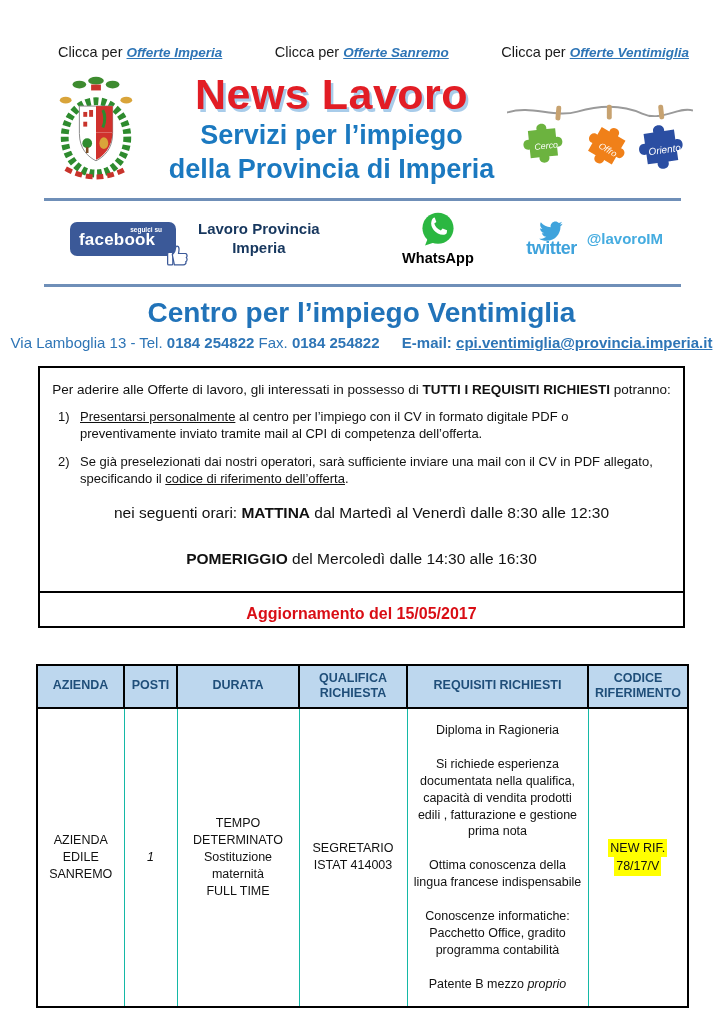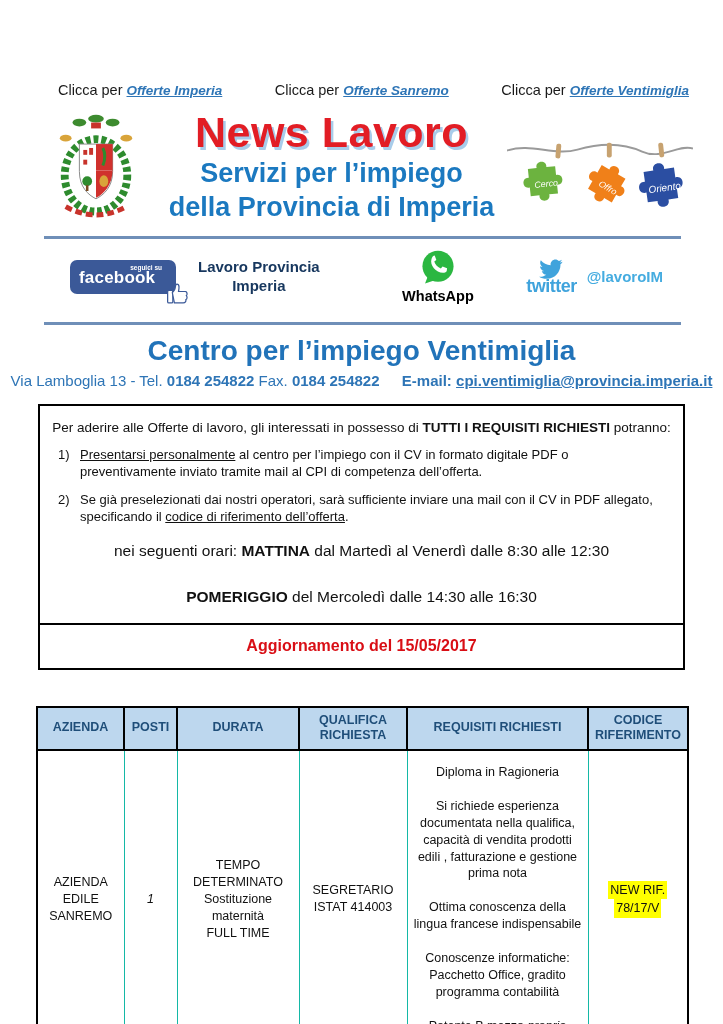--- a/index.html
+++ b/index.html
@@ -2,21 +2,21 @@
 <html><head>
 <meta charset="utf-8">
 <style>
   html,body{margin:0;padding:0;background:#e9e9e9;}
   .page{
     width:723px;height:1024px;margin:0 auto;background:#ffffff;
     position:relative;overflow:hidden;
     font-family:"Liberation Sans",sans-serif;color:#111;
   }
   
-  .top-links{display:flex;justify-content:space-between;padding:44px 34px 0 58px;font-size:14.5px;margin-top:38px;}
+  .top-links{display:flex;justify-content:space-between;padding:44px 34px 0 58px;font-size:14.5px;}
   .top-link .pre{color:#1a1a1a;}
   .top-link a,.top-link .lnk{color:#2E75B6;font-weight:bold;font-style:italic;text-decoration:underline;font-size:13.5px;cursor:pointer;}
   
   .header{display:flex;align-items:center;padding:14px 30px 0 52px;}
   .logo{width:88px;height:114px;flex:0 0 auto;}
   .title-block{flex:1;text-align:center;margin-top:-6px;}
   .main-title{font-size:43px;font-weight:bold;color:#E21D25;text-shadow:2.5px 2.5px 0 #A8CCEA;letter-spacing:0.5px;}
   .sub-title{font-size:27px;font-weight:bold;color:#1B79C0;line-height:1.25;}
   .puzzles{width:186px;height:100px;flex:0 0 auto;margin-top:14px;margin-left:-16px;}
   .puz-label{font-size:9px;font-style:italic;fill:#ffffff;text-anchor:middle;font-family:"Liberation Sans",sans-serif;}
@@ -39,28 +39,28 @@
   .tw-word{font-size:18px;font-weight:bold;color:#3FA3DC;letter-spacing:-0.5px;margin-top:-3px;}
   .tw-handle{font-size:15px;font-weight:bold;color:#45ACE0;}
   
   .cpi-title{margin-top:10px;text-align:center;font-size:28px;font-weight:bold;color:#2173B9;}
   .cpi-address{margin-top:5px;text-align:center;font-size:15px;color:#2E75B6;}
   .cpi-address b{font-weight:bold;}
   .cpi-address .email{font-weight:bold;text-decoration:underline;color:#2E75B6;cursor:pointer;}
   .gap-sp{display:inline-block;width:14px;}
   
   .info-box{margin:15px 38px 0 38px;border:2px solid #000;}
-  .box-main{padding:10px 12px 2px 12px;font-size:13px;}
+  .box-main{padding:10px 12px 8px 12px;font-size:13px;}
   .intro{text-align:center;margin:4px 0 12px 0;font-size:13.5px;}
   .num-item{display:grid;grid-template-columns:22px 1fr;padding:0 6px;margin-bottom:11px;line-height:1.3;}
   .u{text-decoration:underline;}
   .hours{text-align:center;font-size:15.5px;margin:16px 0 0 0;}
   .hours2{text-align:center;font-size:15.5px;margin:28px 0 15px 0;}
   .box-divider{border-top:2px solid #000;}
-  .update{text-align:center;padding:12px 0 13px 0;font-size:16px;font-weight:bold;color:#D90E15;}
+  .update{text-align:center;padding:12px 0 3px 0;font-size:16px;font-weight:bold;color:#D90E15;}
   
   table.jobs{border-collapse:collapse;table-layout:fixed;margin:36px 36px 0 36px;width:651px;border:2px solid #000;}
   table.jobs th{background:#BDD7EE;color:#1F4E79;font-size:12.5px;font-weight:bold;border:2px solid #000;padding:5px 3px;text-align:center;vertical-align:middle;height:30px;line-height:1.25;}
   table.jobs td{border:1px solid #14b8a6;font-size:12.5px;padding:6px 5px;text-align:center;vertical-align:middle;height:285px;line-height:1.35;}
   td.req-cell{text-align:left;vertical-align:top;padding:7px 10px;}
   td.req-cell p{margin:0 0 17px 0;}
   td.req-cell p:last-child{margin-bottom:0;}
   .posti-val{font-style:italic;}
   .hl{background:#FFFF00;padding:0 2px;display:inline-block;}
   .codice-cell div{line-height:1.5;}

